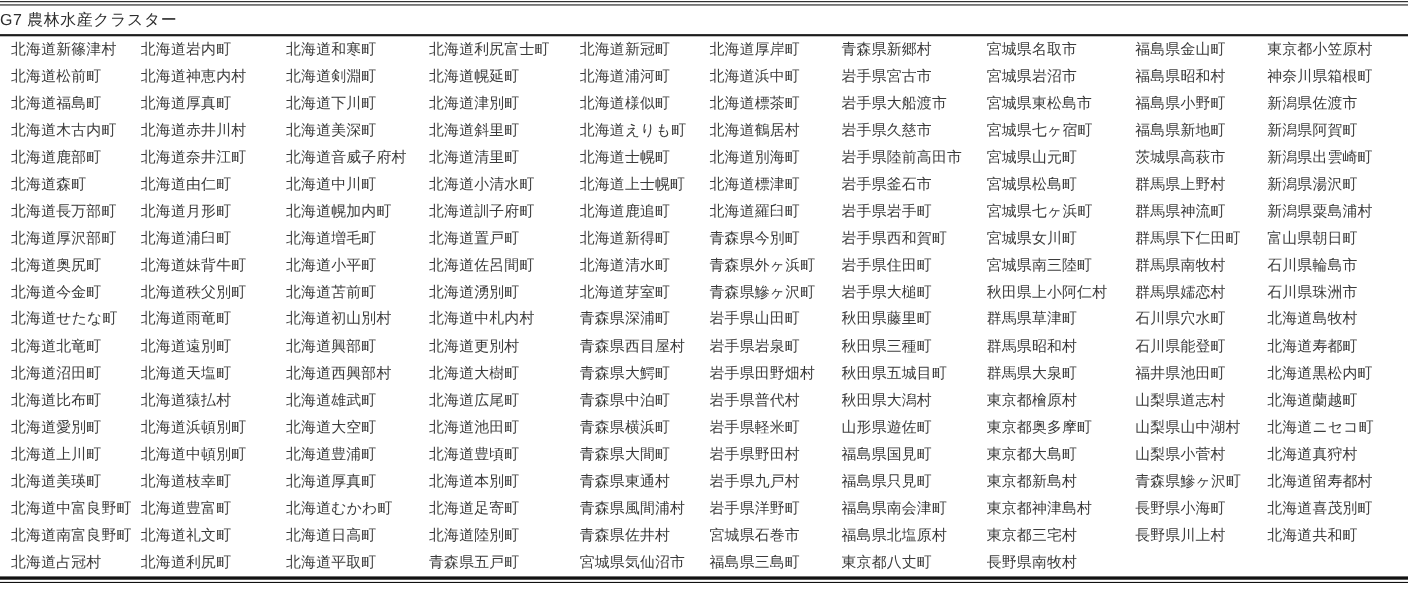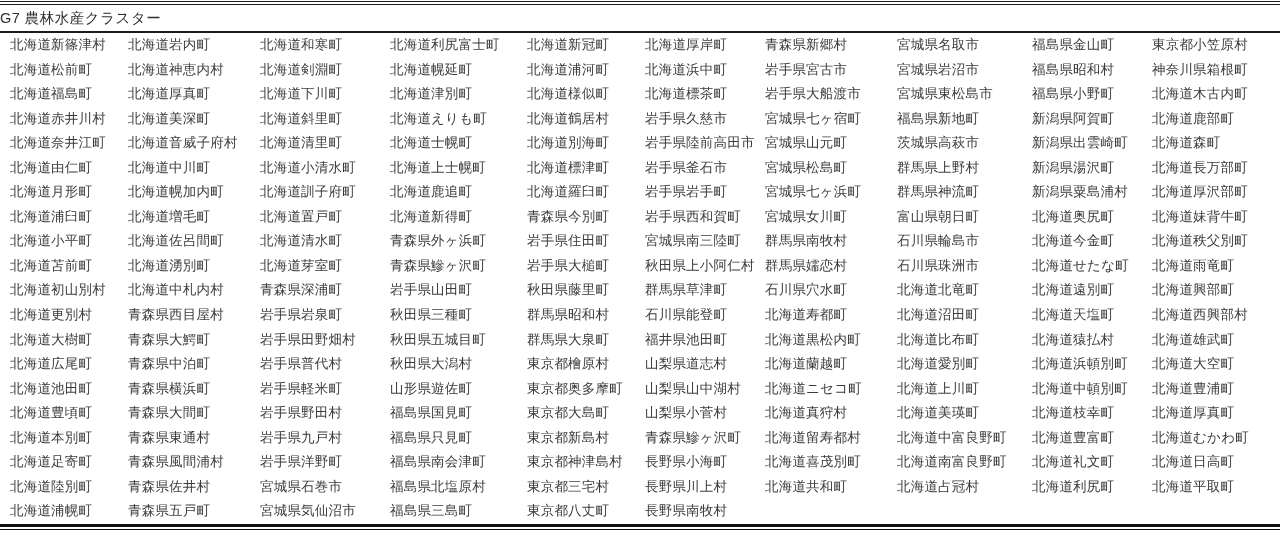--- a/index.html
+++ b/index.html
@@ -84,20 +84,21 @@
       <div class="cell">神奈川県箱根町</div>
       <div class="cell">北海道福島町</div>
       <div class="cell">北海道厚真町</div>
       <div class="cell">北海道下川町</div>
       <div class="cell">北海道津別町</div>
       <div class="cell">北海道様似町</div>
       <div class="cell">北海道標茶町</div>
       <div class="cell">岩手県大船渡市</div>
       <div class="cell">宮城県東松島市</div>
       <div class="cell">福島県小野町</div>
+      <div class="cell">新潟県佐渡市</div>
       <div class="cell">北海道木古内町</div>
       <div class="cell">北海道赤井川村</div>
       <div class="cell">北海道美深町</div>
       <div class="cell">北海道斜里町</div>
       <div class="cell">北海道えりも町</div>
       <div class="cell">北海道鶴居村</div>
       <div class="cell">岩手県久慈市</div>
       <div class="cell">宮城県七ヶ宿町</div>
       <div class="cell">福島県新地町</div>
       <div class="cell">新潟県阿賀町</div>
@@ -132,20 +133,21 @@
       <div class="cell">群馬県神流町</div>
       <div class="cell">新潟県粟島浦村</div>
       <div class="cell">北海道厚沢部町</div>
       <div class="cell">北海道浦臼町</div>
       <div class="cell">北海道増毛町</div>
       <div class="cell">北海道置戸町</div>
       <div class="cell">北海道新得町</div>
       <div class="cell">青森県今別町</div>
       <div class="cell">岩手県西和賀町</div>
       <div class="cell">宮城県女川町</div>
+      <div class="cell">群馬県下仁田町</div>
       <div class="cell">富山県朝日町</div>
       <div class="cell">北海道奥尻町</div>
       <div class="cell">北海道妹背牛町</div>
       <div class="cell">北海道小平町</div>
       <div class="cell">北海道佐呂間町</div>
       <div class="cell">北海道清水町</div>
       <div class="cell">青森県外ヶ浜町</div>
       <div class="cell">岩手県住田町</div>
       <div class="cell">宮城県南三陸町</div>
       <div class="cell">群馬県南牧村</div>
@@ -162,20 +164,21 @@
       <div class="cell">石川県珠洲市</div>
       <div class="cell">北海道せたな町</div>
       <div class="cell">北海道雨竜町</div>
       <div class="cell">北海道初山別村</div>
       <div class="cell">北海道中札内村</div>
       <div class="cell">青森県深浦町</div>
       <div class="cell">岩手県山田町</div>
       <div class="cell">秋田県藤里町</div>
       <div class="cell">群馬県草津町</div>
       <div class="cell">石川県穴水町</div>
+      <div class="cell">北海道島牧村</div>
       <div class="cell">北海道北竜町</div>
       <div class="cell">北海道遠別町</div>
       <div class="cell">北海道興部町</div>
       <div class="cell">北海道更別村</div>
       <div class="cell">青森県西目屋村</div>
       <div class="cell">岩手県岩泉町</div>
       <div class="cell">秋田県三種町</div>
       <div class="cell">群馬県昭和村</div>
       <div class="cell">石川県能登町</div>
       <div class="cell">北海道寿都町</div>
@@ -245,21 +248,20 @@
       <div class="cell">北海道陸別町</div>
       <div class="cell">青森県佐井村</div>
       <div class="cell">宮城県石巻市</div>
       <div class="cell">福島県北塩原村</div>
       <div class="cell">東京都三宅村</div>
       <div class="cell">長野県川上村</div>
       <div class="cell">北海道共和町</div>
       <div class="cell">北海道占冠村</div>
       <div class="cell">北海道利尻町</div>
       <div class="cell">北海道平取町</div>
-      <div class="cell">北海道浦幌町</div>
       <div class="cell">青森県五戸町</div>
       <div class="cell">宮城県気仙沼市</div>
       <div class="cell">福島県三島町</div>
       <div class="cell">東京都八丈町</div>
       <div class="cell">長野県南牧村</div>
     </div>
 
   <div class="rule-bot-1"></div>
   <div class="rule-bot-2"></div>
 </div>

